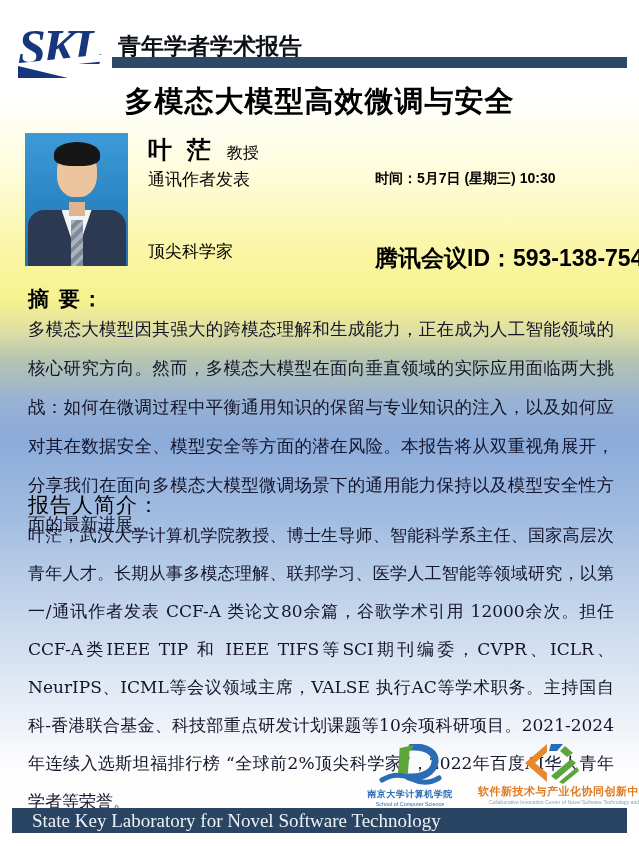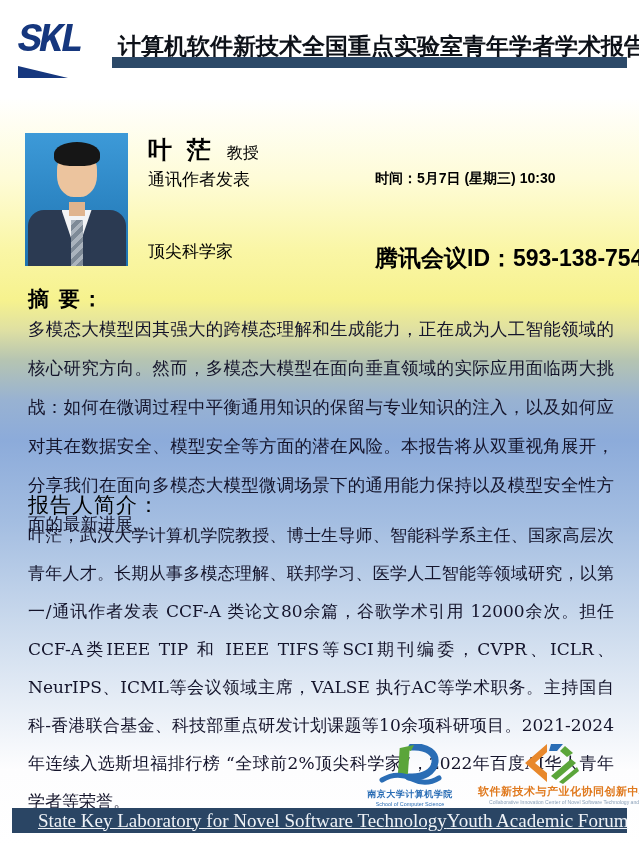--- a/index.html
+++ b/index.html
@@ -8,22 +8,22 @@
     position:relative;width:639px;height:846px;overflow:hidden;
     background:linear-gradient(180deg,
       #ffffff 0%, #ffffff 11.5%,
       #fefcd8 21%, #faf6a6 29.5%, #f6f28e 35.5%,
       #dfe0a2 39%, #b5c4b2 42.6%, #98b2d2 47.3%,
       #8cabda 52%, #a3bde1 61.5%, #c8d8ec 73%,
       #e6edf6 83%, #fdfdfe 91%, #ffffff 100%);
   }
   
   .skl-logo{position:absolute;left:18px;top:26px;width:94px;height:52px;}
-  .skl-text{position:absolute;left:0;top:-8px;font-family:Liberation Mono, monospace;
-    font-style:italic;font-weight:900;font-size:40px;letter-spacing:-3px;color:#16377e;}
+  .skl-text{position:absolute;left:0;top:-8px;font-family:Liberation Serif, serif;
+    font-style:italic;font-weight:900;font-size:50px;letter-spacing:-3px;color:#16377e;}
   .skl-swoosh{position:absolute;left:-8px;right:-14px;bottom:13px;height:7px;background:#ffffff;transform:rotate(-6deg);}
   .skl-tri{position:absolute;left:0;bottom:0;width:50px;height:12px;background:#16377e;
     clip-path:polygon(0 0,100% 100%,0 100%);}
   .header-text{position:absolute;left:118px;top:31px;width:510px;display:flex;
     justify-content:space-between;font-size:23px;font-weight:bold;color:#0d1118;white-space:nowrap;}
   .header-bar{position:absolute;left:112px;top:57px;width:515px;height:11px;background:#2c4968;}
   
   .main-title{position:absolute;left:0;top:82px;width:639px;text-align:center;
     font-size:29px;font-weight:bold;color:#000;letter-spacing:1px;}
   
@@ -57,39 +57,39 @@
   
   .nju-logo{position:absolute;left:360px;top:744px;width:100px;text-align:center;}
   .nju-cn{font-size:9px;font-weight:bold;color:#2a6db5;letter-spacing:0.5px;}
   .nju-en{font-size:6px;color:#2a6db5;transform:scale(0.9);}
   .cic-logo{position:absolute;left:478px;top:742px;width:146px;text-align:center;}
   .cic-cn{font-size:11px;font-weight:bold;color:#e07a1f;letter-spacing:0.5px;white-space:nowrap;}
   .cic-en{font-size:6px;color:#8aa0b8;transform:scale(0.85);white-space:nowrap;}
   .logo-svg{display:block;margin:0 auto;}
   
   .footer-bar{position:absolute;left:12px;top:808px;width:615px;height:25px;background:#2a4564;
-    display:flex;align-items:center;justify-content:space-between;box-sizing:border-box;padding:0 30px 0 26px;
-    font-family:"Liberation Serif",serif;font-size:19px;color:#eef2f7;white-space:nowrap;text-decoration:underline;}
+    display:flex;align-items:center;justify-content:space-between;box-sizing:border-box;padding:0 30px 0 20px;
+    font-family:"Liberation Serif",serif;font-size:19px;color:#eef2f7;white-space:nowrap;}
 </style>
 </head>
 <body>
 
 <div class="poster">
 
   <div class="skl-logo">
     <span class="skl-text">SKL</span>
     <span class="skl-swoosh"></span>
     <span class="skl-tri"></span>
   </div>
   <div class="header-text">
-    <span>计算机软件新技术全国重点实验室</span>
     <span>青年学者学术报告</span>
   </div>
   <div class="header-bar"></div>
 
+  <div class="main-title">多模态大模型高效微调与安全</div>
 
   <div class="photo">
     <span class="p-body"></span>
     <span class="p-shirt"></span>
     <span class="p-tie"></span>
     <span class="p-neck"></span>
     <span class="p-head">
       <span class="p-hair"></span>
     </span>
   </div>
@@ -131,16 +131,15 @@
       <polygon points="36,40 54,25 56,29 40,42" fill="#5ba53a"></polygon>
       <polygon points="28,2 40,2 34,9 26,9" fill="#2a6db5"></polygon>
       <polygon points="42,4 50,11 44,15 37,9" fill="#5ba53a"></polygon>
     </svg>
     <div class="cic-cn">软件新技术与产业化协同创新中心</div>
     <div class="cic-en">Collaborative Innovation Center of Novel Software Technology and Industrialization</div>
   </div>
 
   <div class="footer-bar">
     <span>State Key Laboratory for Novel Software Technology</span>
-    <span>Youth  Academic Forum</span>
   </div>
 
 </div>
 
 </body></html>

